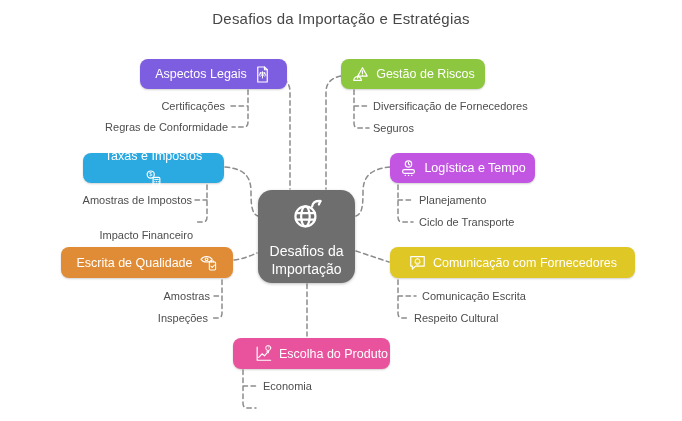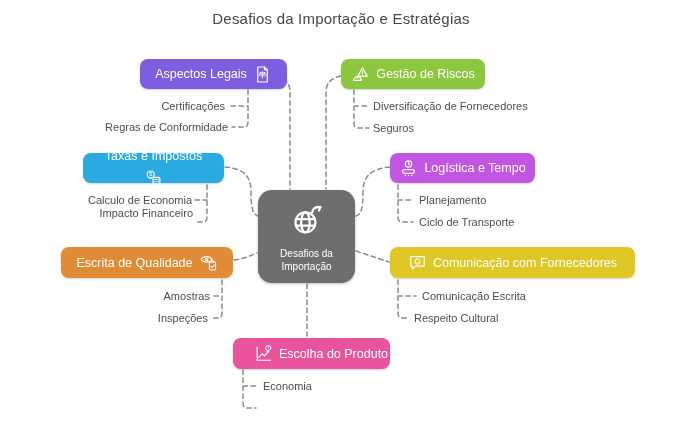--- a/index.html
+++ b/index.html
@@ -12,21 +12,21 @@
              stroke-dasharray:4.5 3.5;stroke-linecap:round;}
   .chip{position:absolute;height:30px;border-radius:8px;color:#fff;
         display:flex;align-items:center;justify-content:center;gap:6px;
         padding:0 9px;box-sizing:border-box;font-size:12.5px;white-space:nowrap;
         box-shadow:0 1px 2px rgba(0,0,0,.18);}
   .chip .icon{display:flex;align-items:center;}
   .chip svg{stroke:#fff;fill:none;stroke-width:1.5;stroke-linecap:round;stroke-linejoin:round;}
   .center-node{position:absolute;left:258px;top:190px;width:97px;height:93px;
         border-radius:14px;color:#fff;display:flex;flex-direction:column;
         align-items:center;justify-content:center;text-align:center;
-        font-size:10px;line-height:1.3;box-sizing:border-box;padding:4px 6px;
+        font-size:14px;line-height:1.3;box-sizing:border-box;padding:4px 6px;
         box-shadow:0 1px 3px rgba(0,0,0,.25);}
   .center-node svg{stroke:#fff;fill:none;stroke-width:1.4;stroke-linecap:round;
         stroke-linejoin:round;margin-bottom:5px;}
   .sub{position:absolute;font-size:11px;line-height:14px;color:var(--text,#4D4D4D);
        white-space:nowrap;}
   .sub.r{text-align:right;}
   .sub.l{text-align:right;}
 </style>
 </head>
 <body>
@@ -151,22 +151,22 @@
         <text x="18" y="6.9" font-size="5" text-anchor="middle" fill="#fff" stroke="none" font-family="Liberation Sans, sans-serif">?</text>
       </svg>
     </span>
     <span>Escolha do Produto</span>
   </div>
 
   <div class="sub r" style="left:60px;top:99px;width:165px">Certificações</div>
   <div class="sub r" style="left:60px;top:120px;width:168px">Regras de Conformidade</div>
   <div class="sub l" style="left:373px;top:99px">Diversificação de Fornecedores</div>
   <div class="sub l" style="left:373px;top:121px">Seguros</div>
-  <div class="sub r" style="left:40px;top:193px;width:152px">Calculo de Economia</div>
-  <div class="sub r" style="left:40px;top:206px;width:153px">Impacto Financeiro</div>
+  <div class="sub r" style="left:40px;top:193px;width:152px">Amostras de Impostos</div>
+  <div class="sub r" style="left:40px;top:228px;width:153px">Impacto Financeiro</div>
   <div class="sub l" style="left:419px;top:193px">Planejamento</div>
   <div class="sub l" style="left:419px;top:215px">Ciclo de Transporte</div>
   <div class="sub r" style="left:80px;top:289px;width:130px">Amostras</div>
   <div class="sub r" style="left:80px;top:311px;width:128px">Inspeções</div>
   <div class="sub l" style="left:422px;top:289px">Comunicação Escrita</div>
   <div class="sub l" style="left:414px;top:311px">Respeito Cultural</div>
   <div class="sub l" style="left:263px;top:379px">Economia</div>
 
 </div>
 

